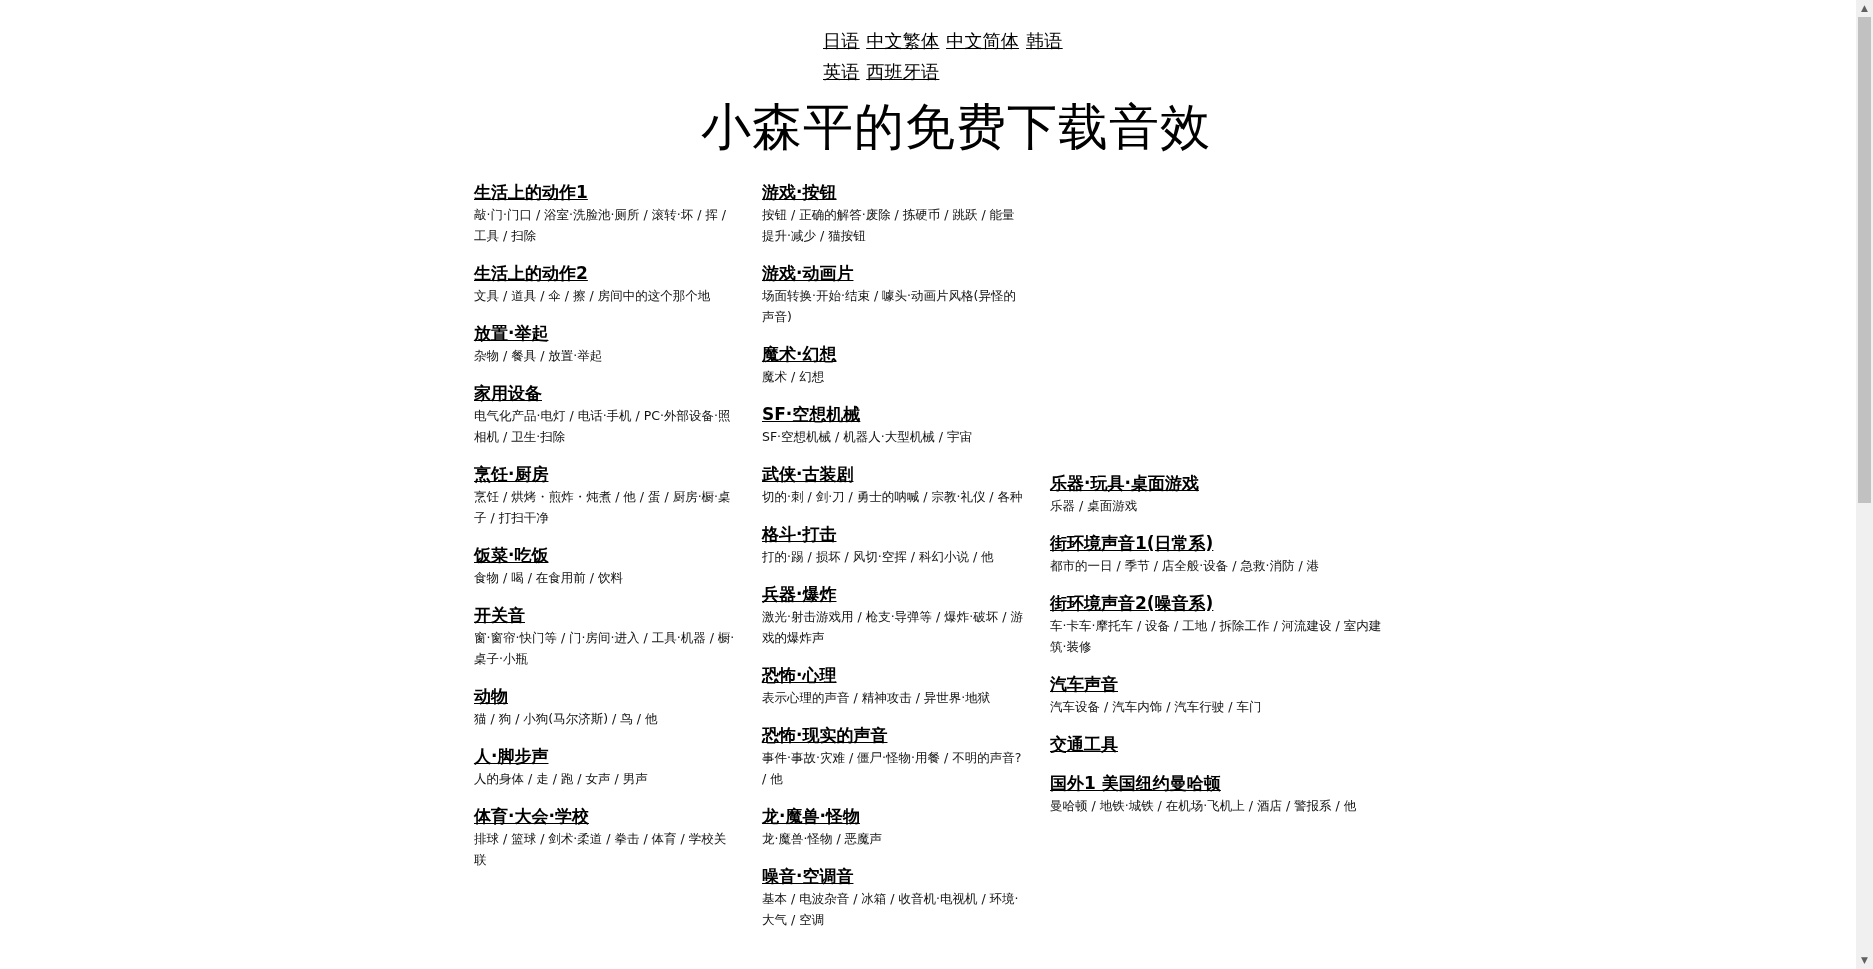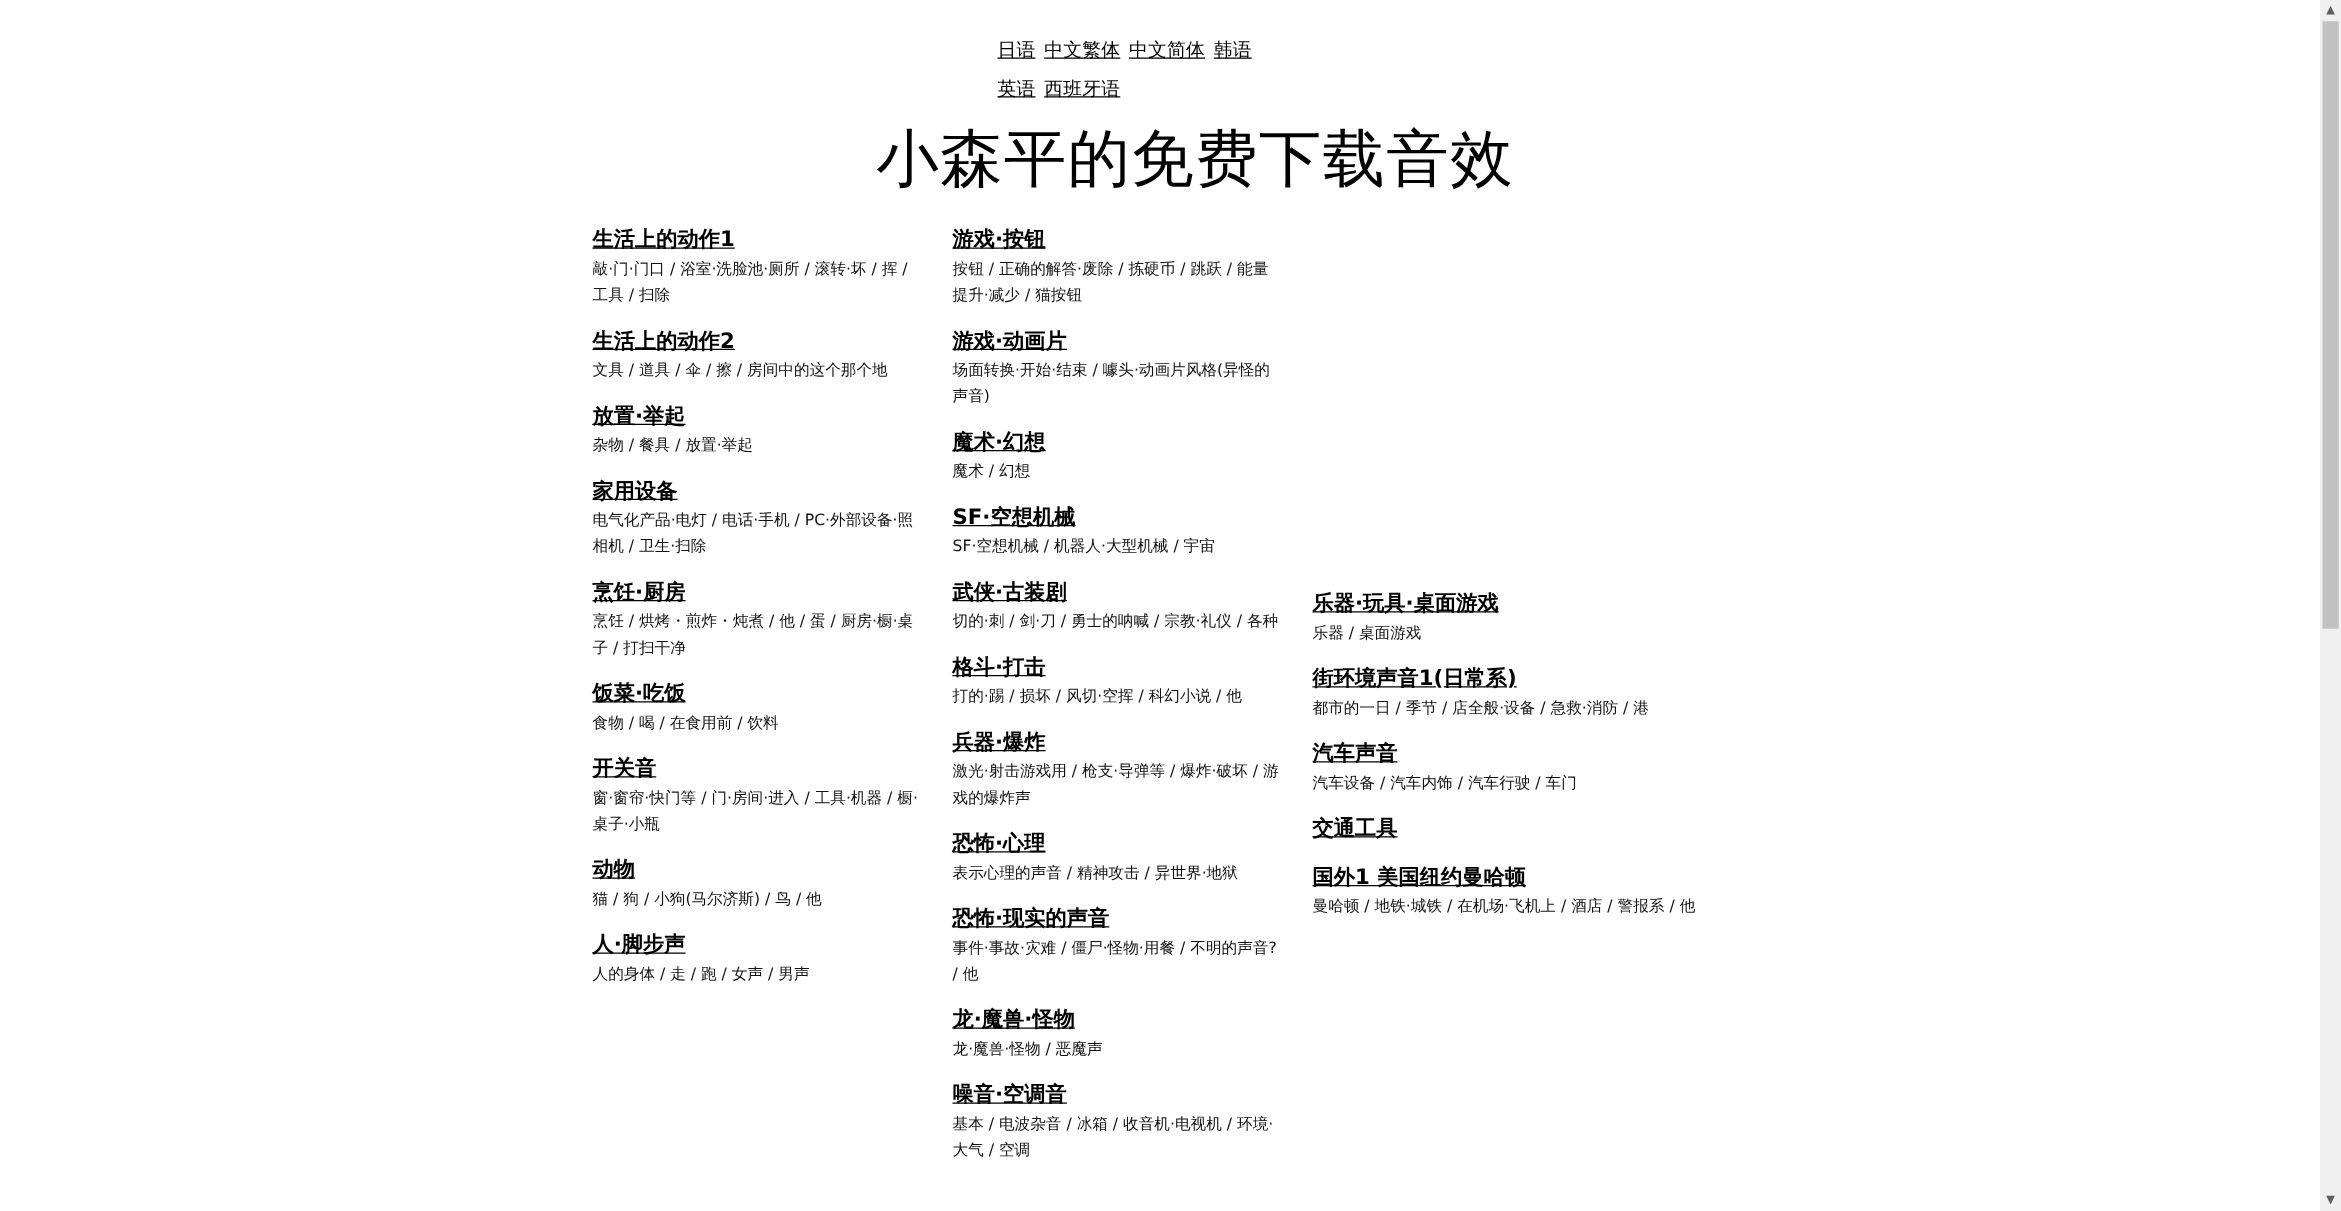--- a/index.html
+++ b/index.html
@@ -2,21 +2,21 @@
 <html><head>
 <meta charset="utf-8">
 <style>
   html, body { margin: 0; padding: 0; }
   body {
     width: 1873px; height: 969px; overflow: hidden; position: relative;
     background: #ffffff; color: #000000;
     font-family: "DejaVu Sans", "Liberation Sans", sans-serif;
   }
   .page { position: absolute; left: 0; top: 0; width: 1856px; height: 969px; overflow: hidden; }
-  .lang-nav { position: absolute; left: 798px; top: 25px; width: 260px; font-size: 15px; line-height: 31px; }
+  .lang-nav { position: absolute; left: 823px; top: 25px; width: 260px; font-size: 18px; line-height: 31px; text-decoration: underline; }
   .lang-nav a { color: #000; text-decoration: underline; margin-right: 7px; letter-spacing: 0.2px; }
   .title {
     position: absolute; left: 0; width: 1856px; top: 96px; text-align: center;
     font-size: 50px; font-weight: normal; margin: 0; line-height: 62px; letter-spacing: 1px; padding-left: 28px;
   }
   .col { position: absolute; top: 180px; width: 262px; }
   .col1 { left: 474px; }
   .col2 { left: 762px; }
   .col3 { left: 1050px; top: 471px; width: 332px; }
   .section { margin-bottom: 15px; }
@@ -74,20 +74,24 @@
         <p>窗·窗帘·快门等 / 门·房间·进入 / 工具·机器 / 橱·桌子·小瓶</p>
       </div>
     <div class="section">
         <h2><a href="#">动物</a></h2>
         <p>猫 / 狗 / 小狗(马尔济斯) / 鸟 / 他</p>
       </div>
     <div class="section">
         <h2><a href="#">人·脚步声</a></h2>
         <p>人的身体 / 走 / 跑 / 女声 / 男声</p>
       </div>
+    <div class="section">
+        <h2><a href="#">体育·大会·学校</a></h2>
+        <p>排球 / 篮球 / 剑术·柔道 / 拳击 / 体育 / 学校关联</p>
+      </div>
   </div>
 
   <div class="col col2">
     <div class="section">
         <h2><a href="#">游戏·按钮</a></h2>
         <p>按钮 / 正确的解答·废除 / 拣硬币 / 跳跃 / 能量提升·减少 / 猫按钮</p>
       </div>
     <div class="section">
         <h2><a href="#">游戏·动画片</a></h2>
         <p>场面转换·开始·结束 / 噱头·动画片风格(异怪的声音)</p>
@@ -133,20 +137,24 @@
   <div class="col col3">
     <div class="section">
         <h2><a href="#">乐器·玩具·桌面游戏</a></h2>
         <p>乐器 / 桌面游戏</p>
       </div>
     <div class="section">
         <h2><a href="#">街环境声音1(日常系)</a></h2>
         <p>都市的一日 / 季节 / 店全般·设备 / 急救·消防 / 港</p>
       </div>
     <div class="section">
+        <h2><a href="#">街环境声音2(噪音系)</a></h2>
+        <p>车·卡车·摩托车 / 设备 / 工地 / 拆除工作 / 河流建设 / 室内建筑·装修</p>
+      </div>
+    <div class="section">
         <h2><a href="#">汽车声音</a></h2>
         <p>汽车设备 / 汽车内饰 / 汽车行驶 / 车门</p>
       </div>
     <div class="section">
         <h2><a href="#">交通工具</a></h2>
       </div>
     <div class="section">
         <h2><a href="#">国外1 美国纽约曼哈顿</a></h2>
         <p>曼哈顿 / 地铁·城铁 / 在机场·飞机上 / 酒店 / 警报系 / 他</p>
       </div>

